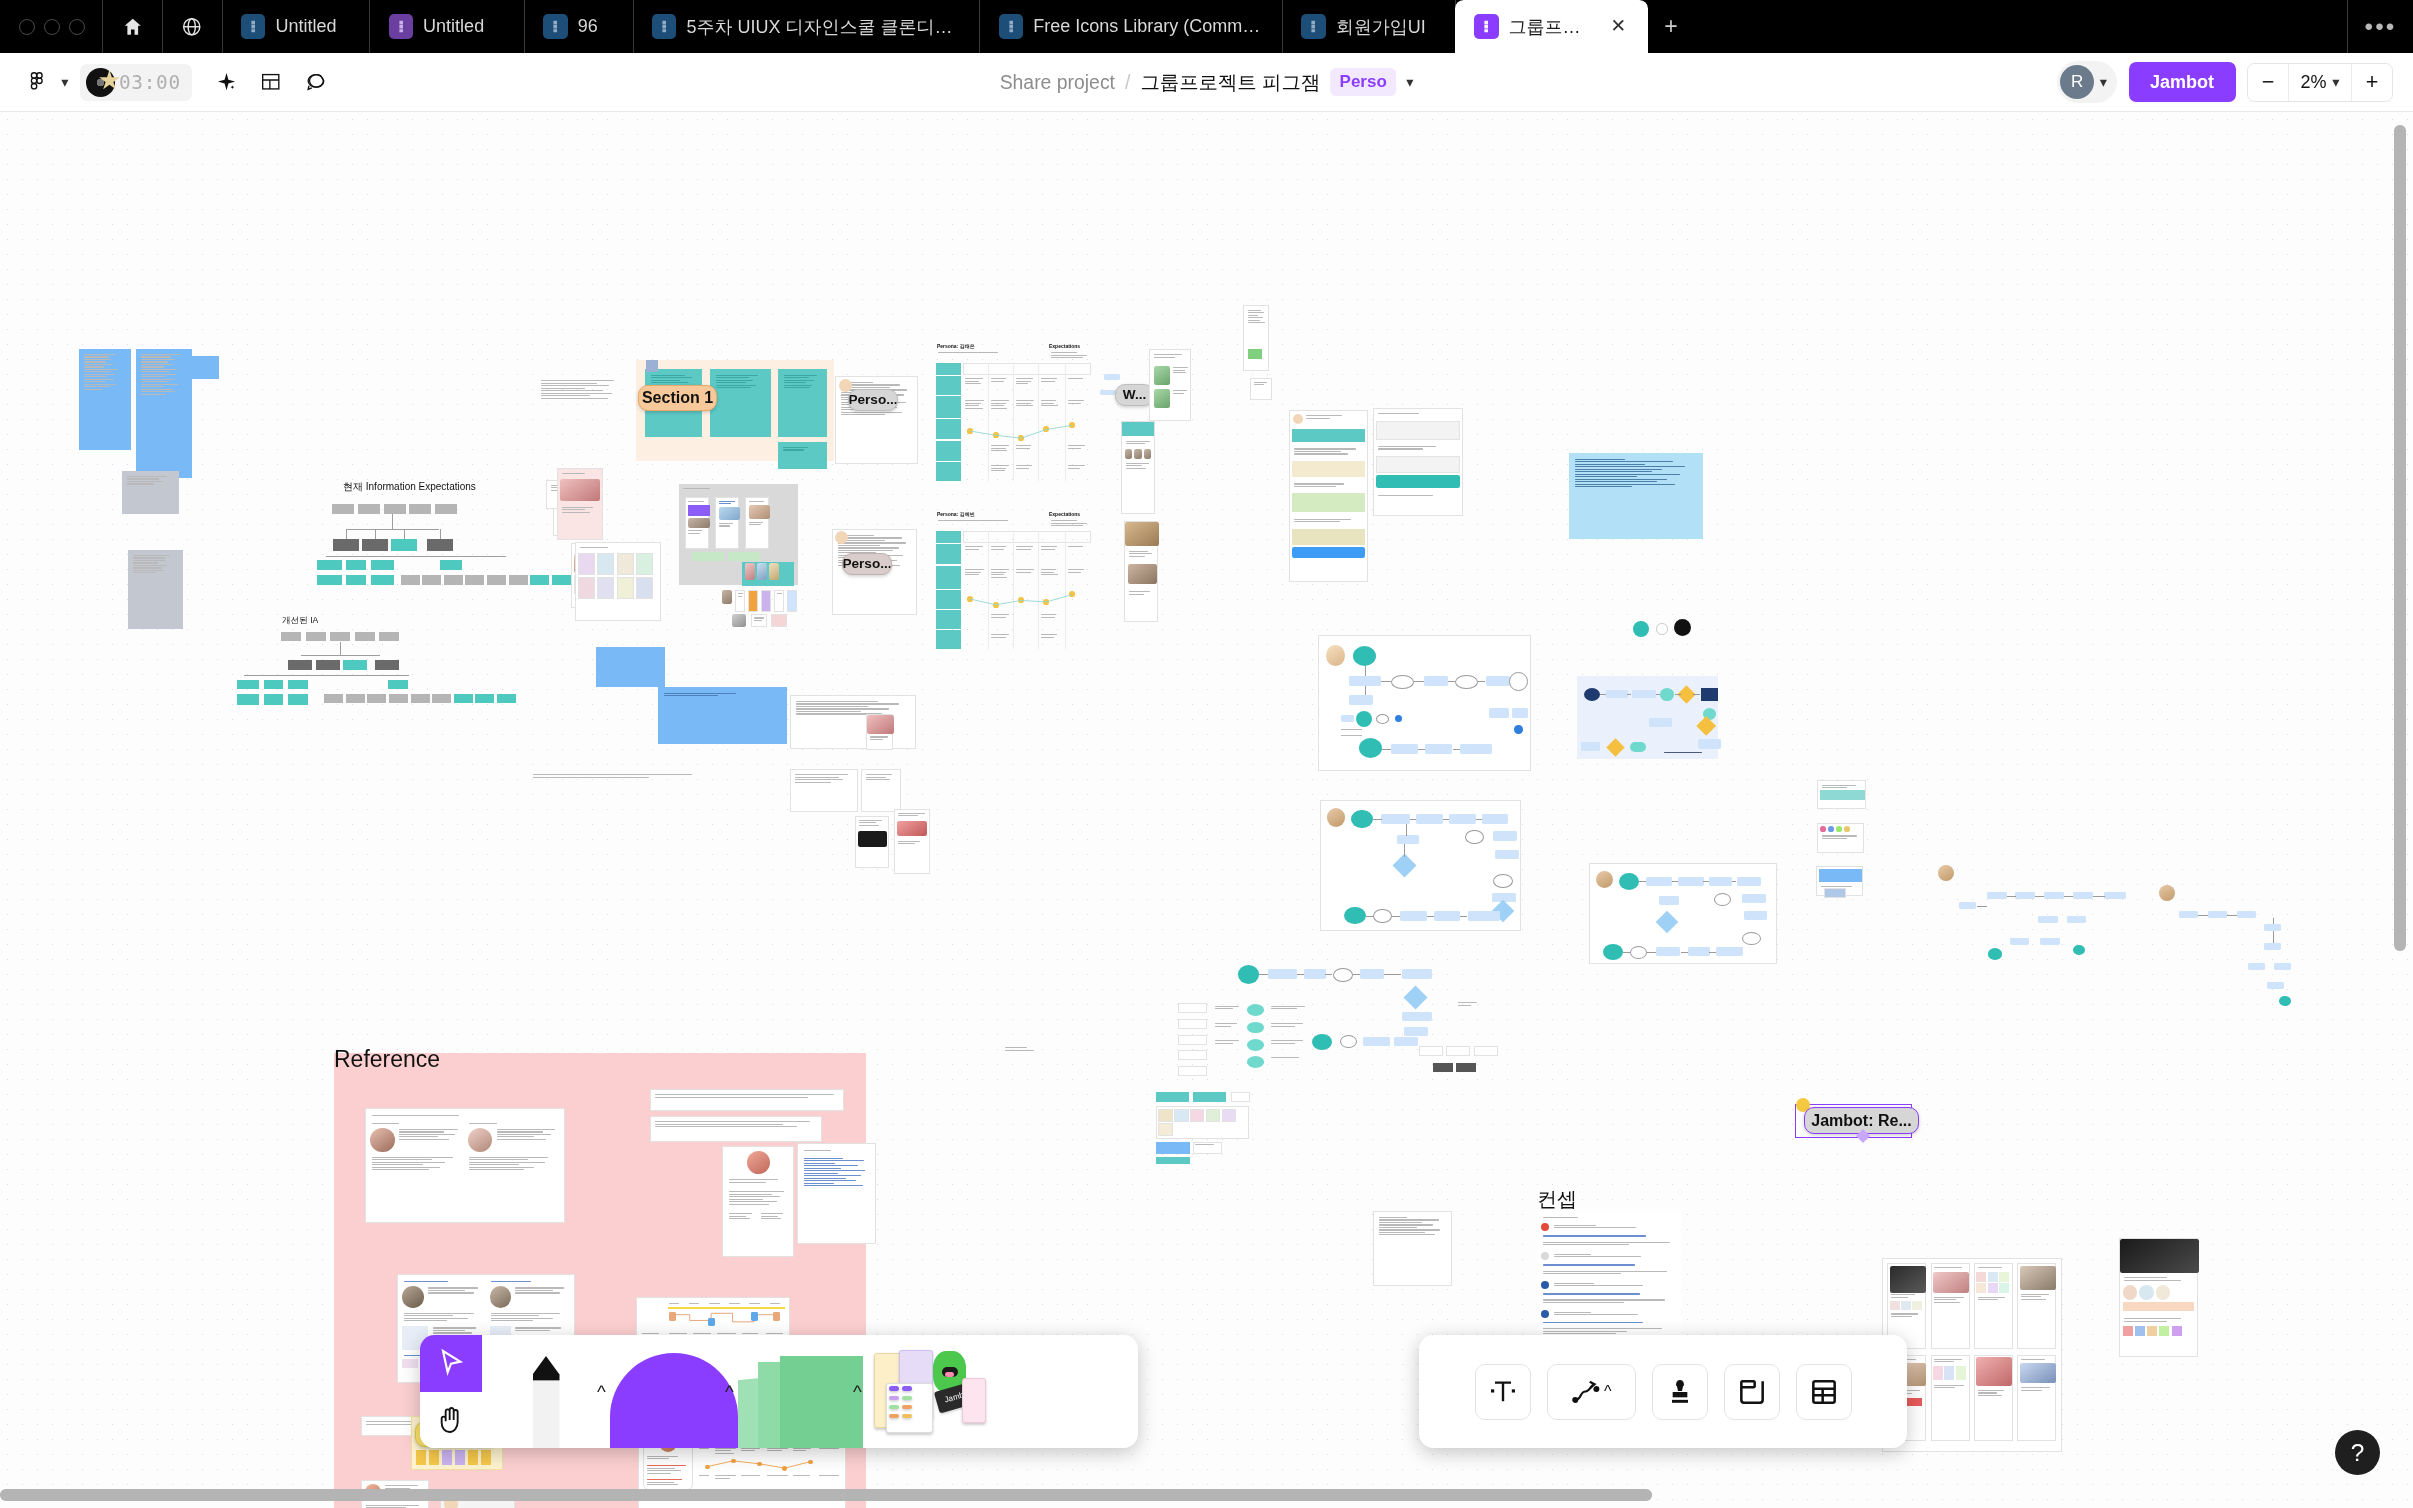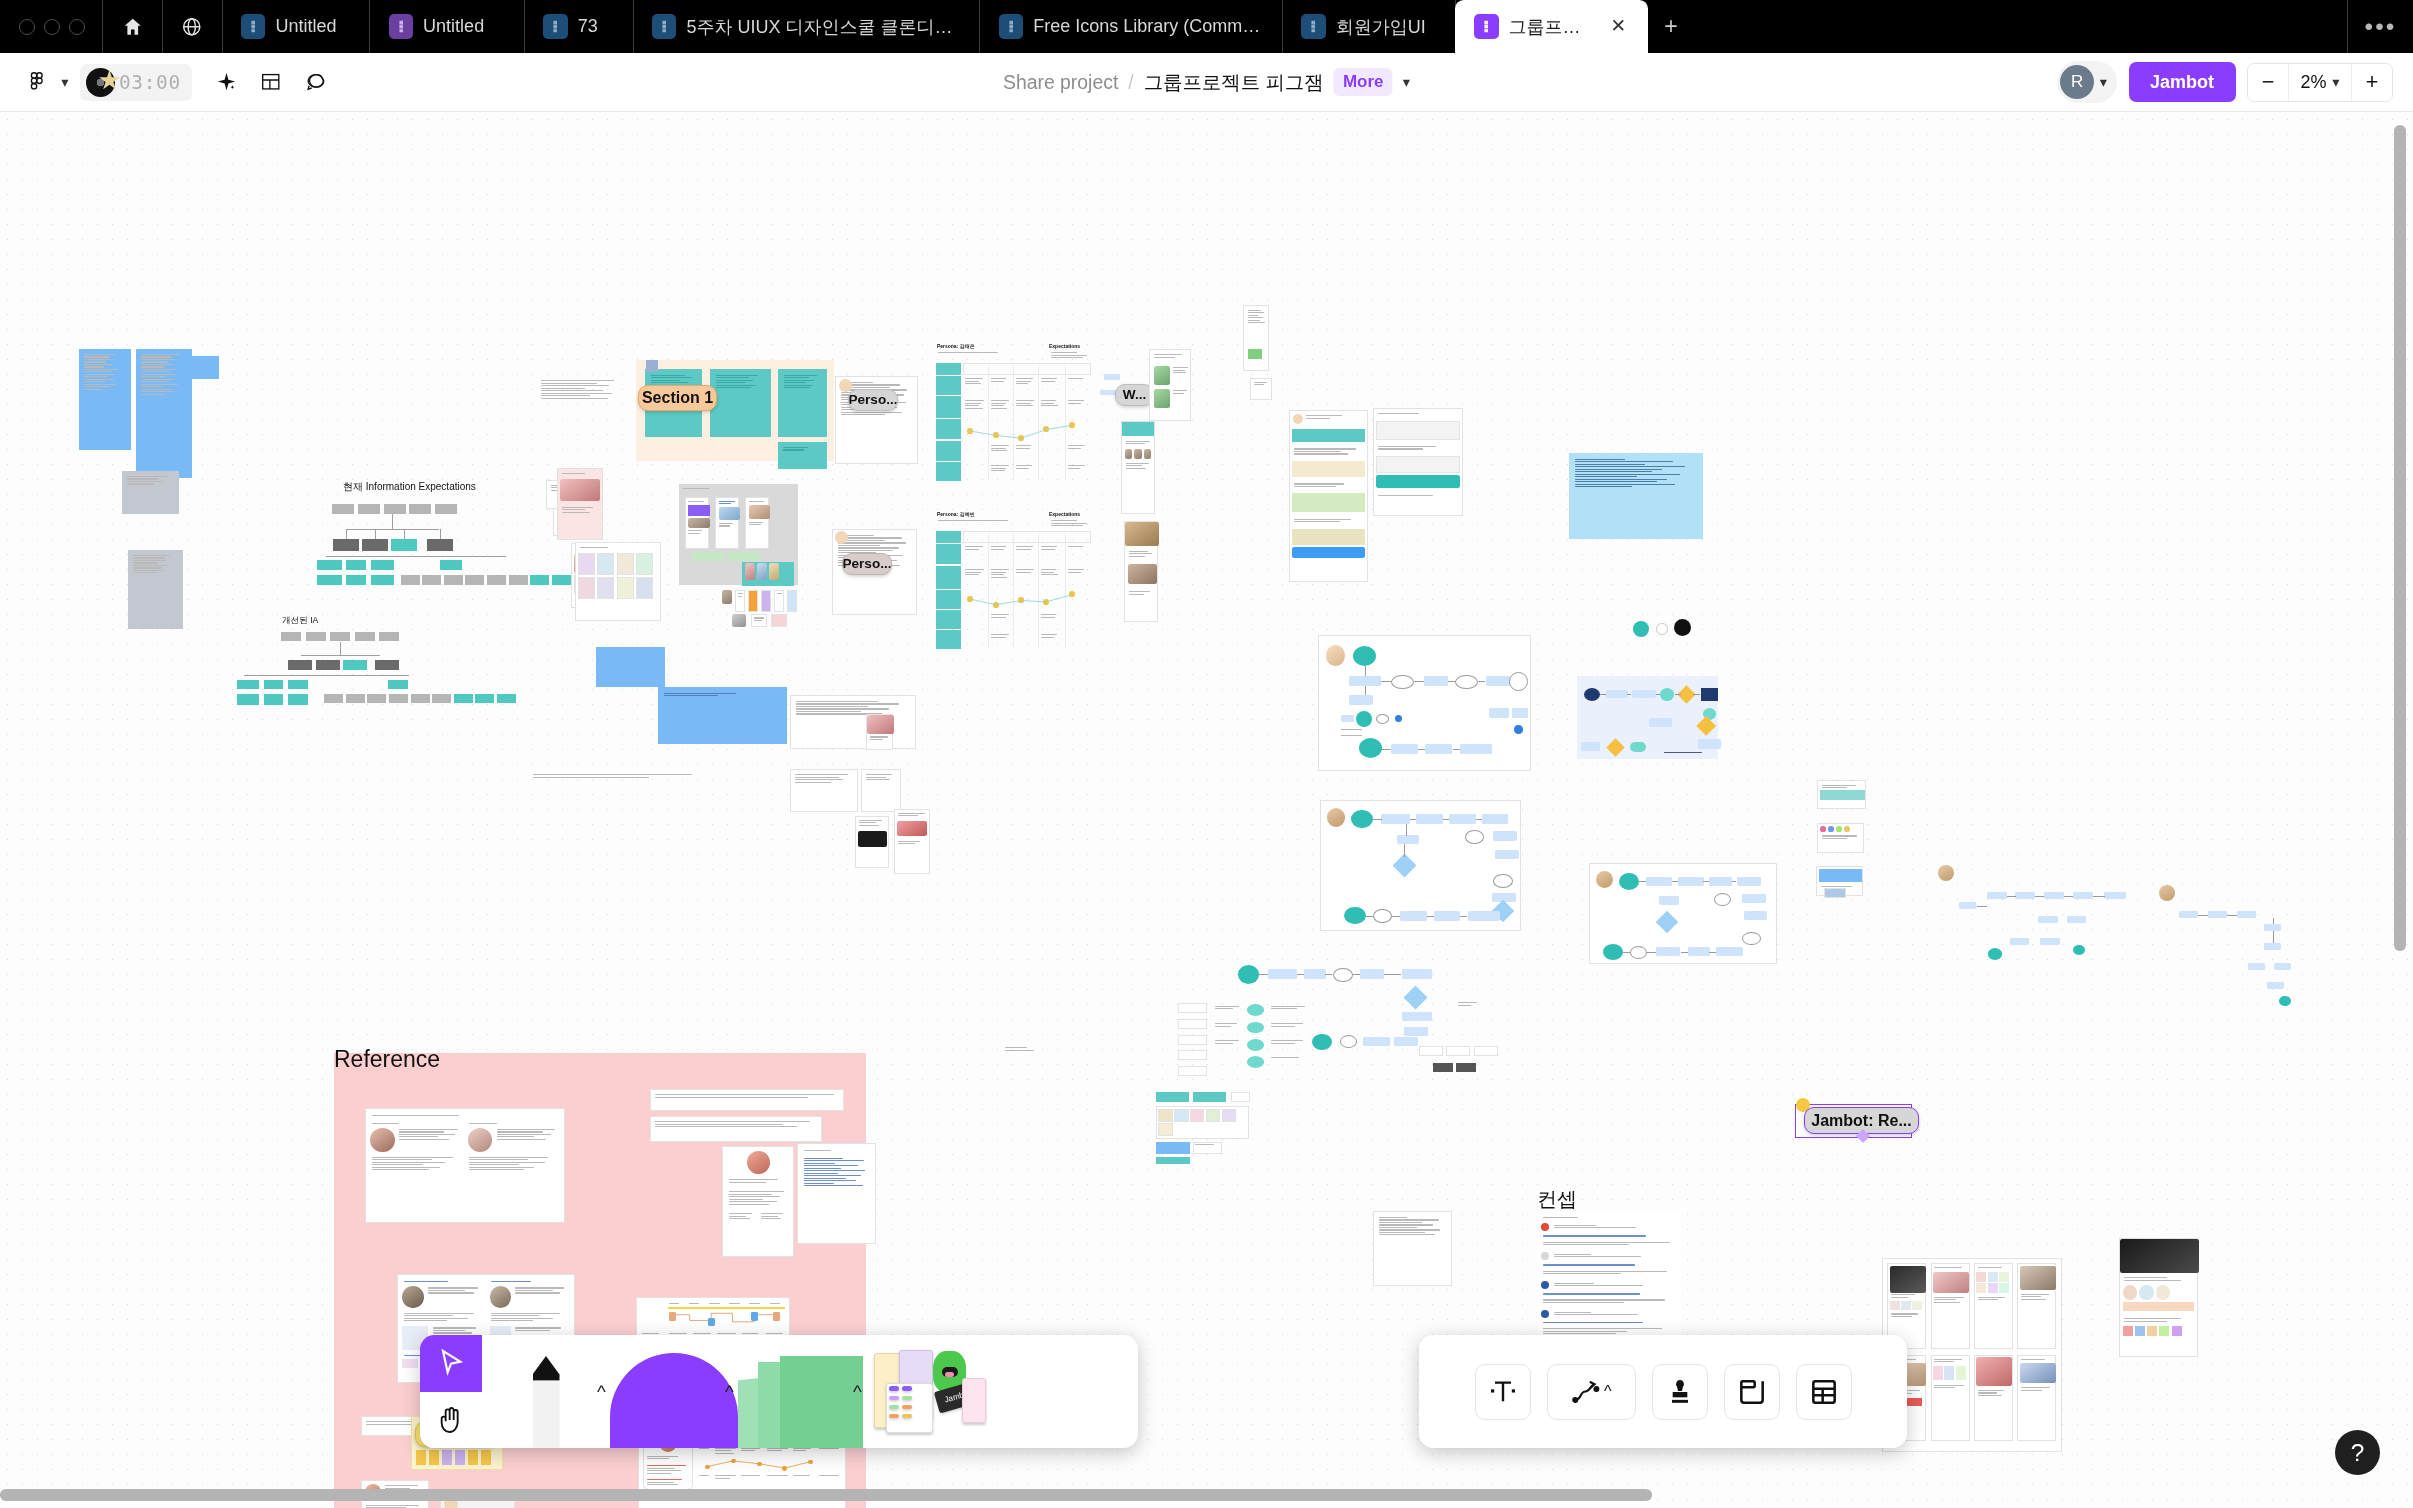--- a/index.html
+++ b/index.html
@@ -355,21 +355,21 @@
     <span class="tb-label">Untitled</span>
   </div>
   <div class="tb-sep"></div>
 
   <div class="tb-tab" style="width:108px">
     <span class="tb-favicon">
       <svg viewBox="0 0 24 24">
           <path d="M9 3h6v6H9zM9 10h6v6H9zM9 17h6v5H9z" fill="#9fb6cc" opacity=".9"></path>
         </svg>
     </span>
-    <span class="tb-label">73</span>
+    <span class="tb-label">96</span>
   </div>
   <div class="tb-sep"></div>
 
   <div class="tb-tab" style="width:346px">
     <span class="tb-favicon">
       <svg viewBox="0 0 24 24">
           <path d="M9 3h6v6H9zM9 10h6v6H9zM9 17h6v5H9z" fill="#9fb6cc" opacity=".9"></path>
         </svg>
     </span>
     <span class="tb-label">5주차 UIUX 디자인스쿨 클론디자인_당근</span>
@@ -449,21 +449,21 @@
         <path d="M21 11a8 7 0 1 1-3.6-5.8 L21 11 Z M4.5 16.5 L3.5 20.5 L7.6 18.8"></path>
         <ellipse cx="12" cy="11" rx="8.5" ry="7"></ellipse>
         </svg>
     </span>
   </div>
 
   <div id="tb-center">
     <span id="crumb-team">Share project</span>
     <span id="crumb-slash">/</span>
     <span id="crumb-file">그룹프로젝트 피그잼</span>
-    <span id="plan-badge">More</span>
+    <span id="plan-badge">Perso</span>
     <span class="chev">▾</span>
   </div>
 
   <div id="tb-right">
     <div id="avatar-group">
       <span id="avatar">R</span>
       <span class="chev">▾</span>
     </div>
     <button id="share-btn">Jambot</button>
     <div id="zoom-group">

